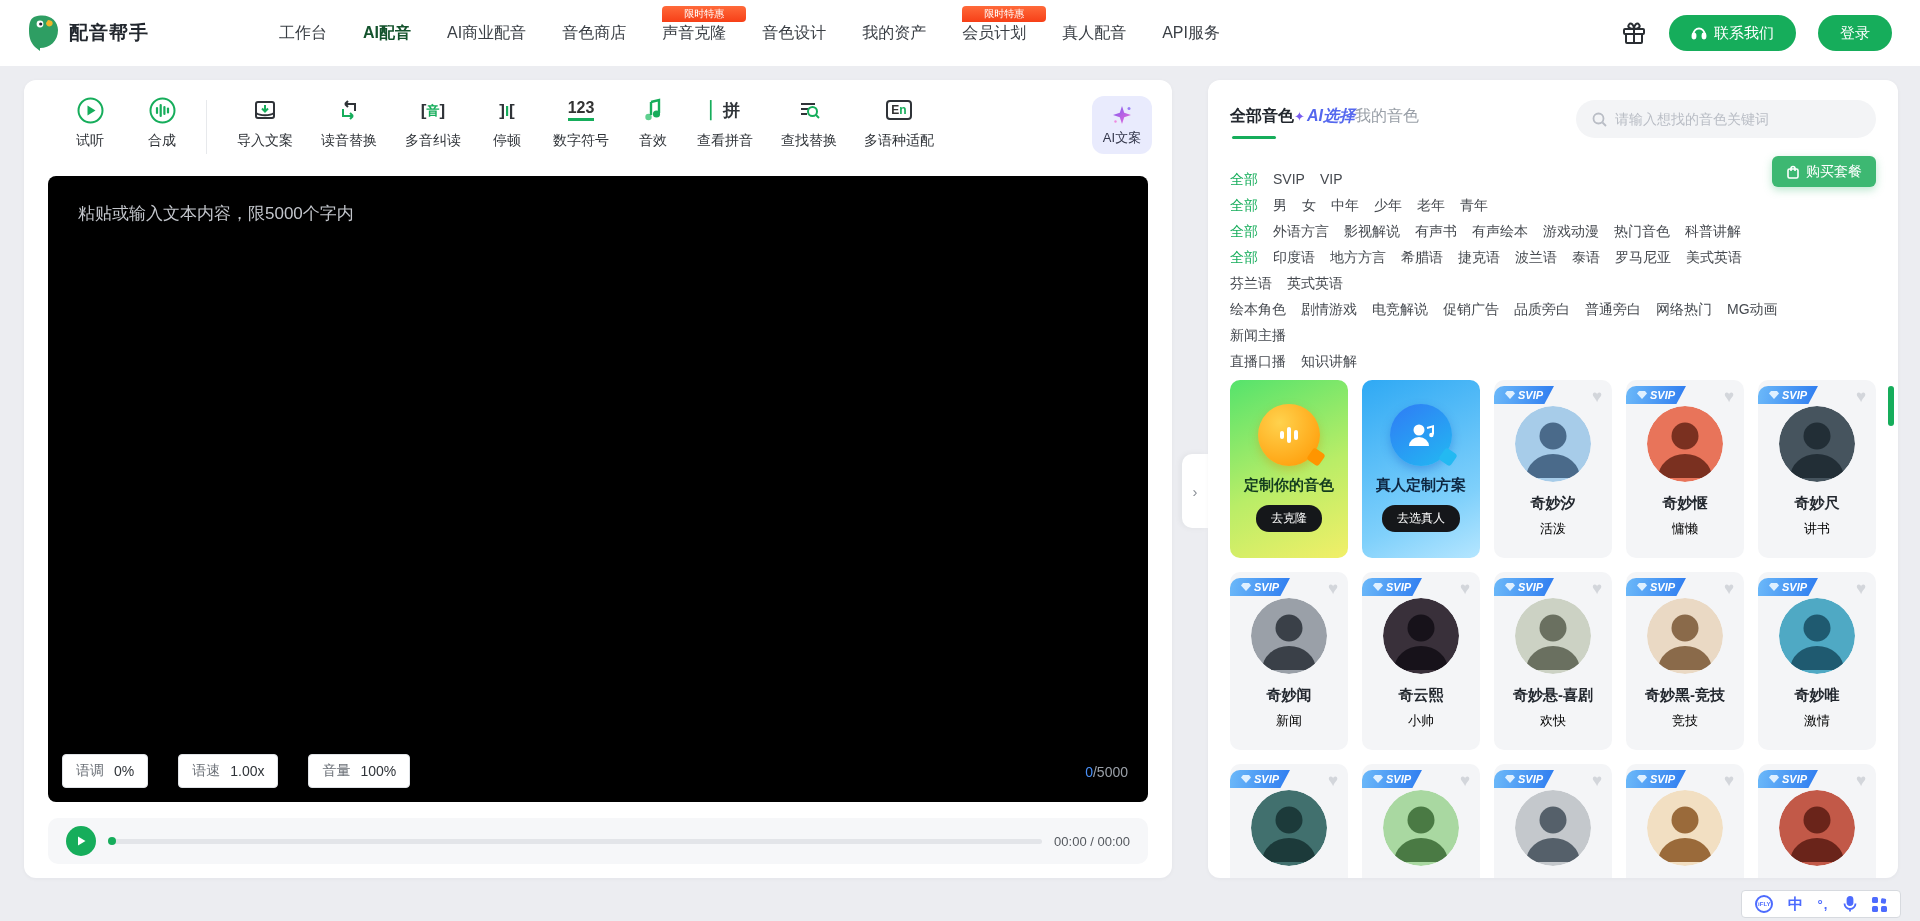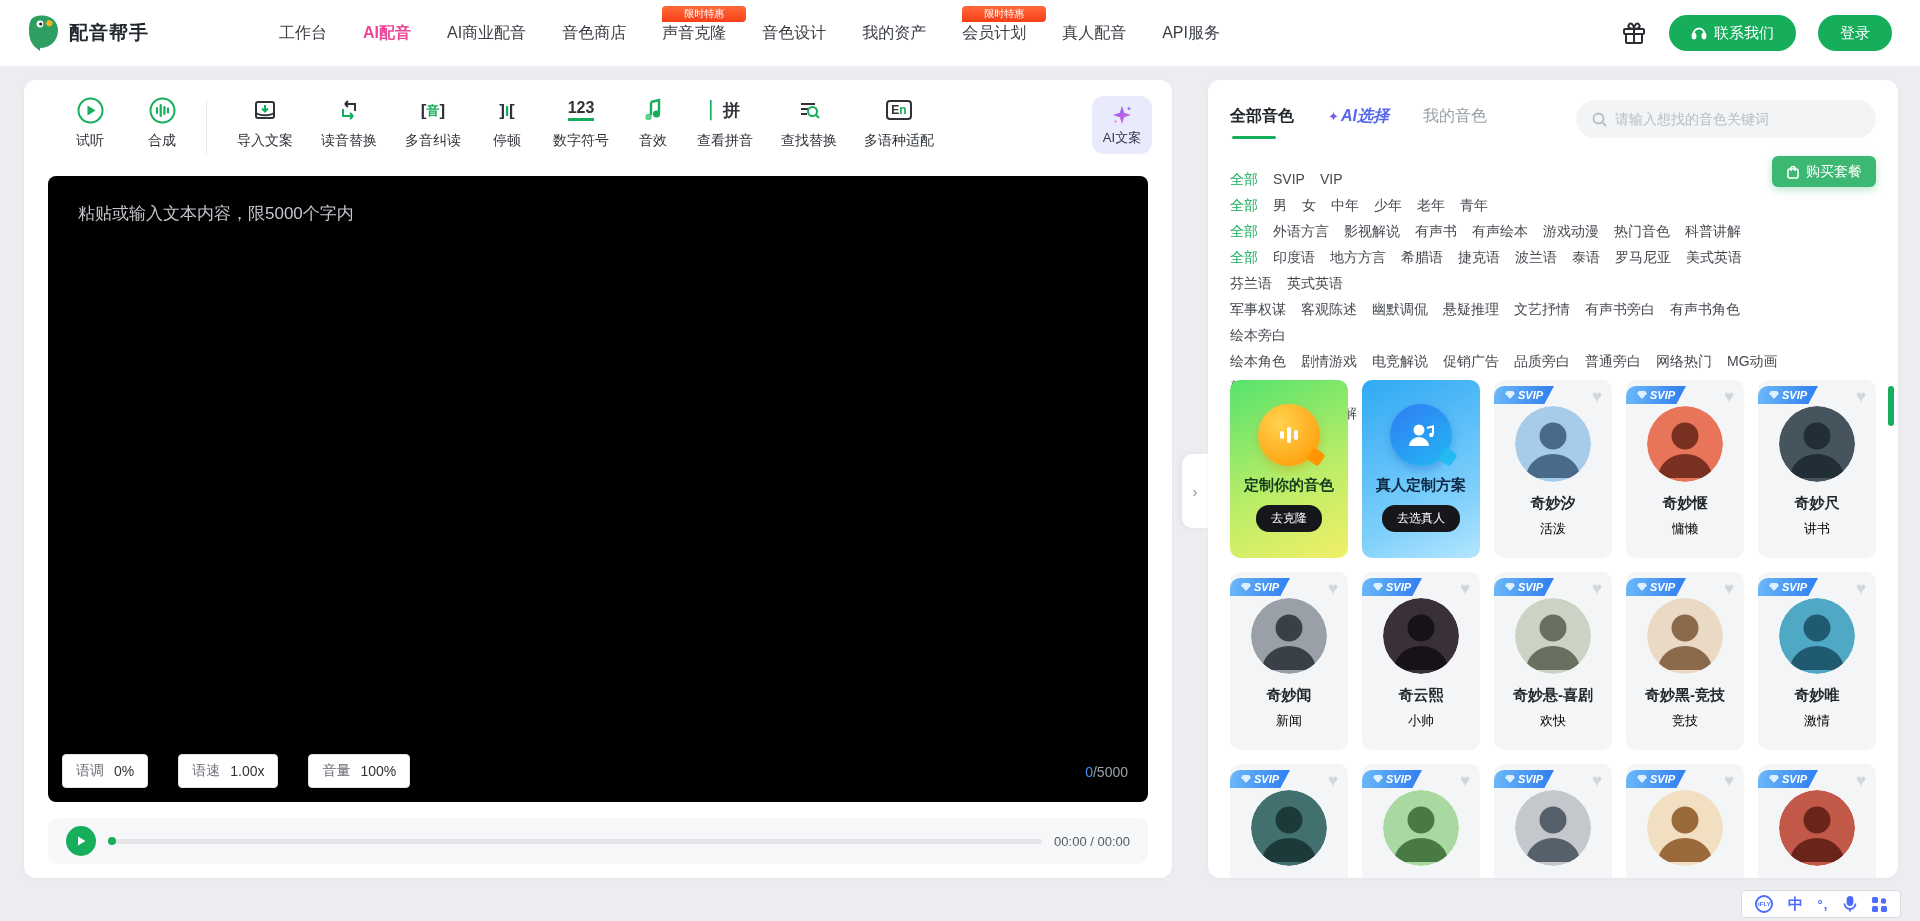--- a/index.html
+++ b/index.html
@@ -15,21 +15,21 @@
     position:absolute; top:0; left:0; width:1920px; height:66px;
     background:#fff; display:flex; align-items:center; padding:0 28px;
     z-index:5;
   }
   .logo { display:flex; align-items:center; gap:9px; }
   .logo-name { font-size:19px; font-weight:bold; color:#22272e; letter-spacing:1px; }
   .nav { display:flex; align-items:center; gap:36px; margin-left:130px; }
   .nav span.nav-item {
     position:relative; font-size:16px; color:#3a3f45; cursor:pointer; white-space:nowrap;
   }
-  .nav span.nav-item.active { color:#ec4899; font-weight:bold; }
+  .nav span.nav-item.active { color:#14532d; font-weight:bold; }
   .nav-badge {
     position:absolute; top:-17px; right:-20px;
     font-style:normal; font-size:10px; color:#fff;
     background:linear-gradient(180deg,#ff6a3a,#f73f17);
     border-radius:4px 4px 4px 0; padding:1px 22px; white-space:nowrap;
   }
   .header-right { margin-left:auto; display:flex; align-items:center; gap:22px; }
   .btn-pill {
     height:36px; border:none; border-radius:18px; background:#16ad5b; color:#fff;
     font-size:15px; padding:0 22px; display:flex; align-items:center; gap:7px; cursor:pointer;
@@ -80,21 +80,21 @@
     position:absolute; left:24px; bottom:14px; width:1100px; height:46px;
     background:#f6f7f9; border-radius:10px; display:flex; align-items:center; padding:0 18px; gap:12px;
   }
   .play-btn { width:30px; height:30px; border-radius:50%; background:#16ad5b; border:none; display:flex; align-items:center; justify-content:center; cursor:pointer; flex:0 0 auto; }
   .track-wrap { position:relative; width:946px; height:14px; display:flex; align-items:center; }
   .track { width:100%; height:5px; background:#e3e5e9; border-radius:3px; }
   .thumb { position:absolute; left:0; top:3px; width:8px; height:8px; border-radius:50%; background:#16ad5b; }
   .ptime { font-size:13px; color:#55595f; white-space:nowrap; }
   
   .vp-head { position:relative; height:66px; }
-  .vp-tabs { position:absolute; left:22px; top:26px; display:flex; gap:34px; align-items:center; }
+  .vp-tabs { position:absolute; left:22px; top:26px; display:flex; align-items:center; }
   .vp-tab { font-size:16px; color:#9aa0a8; cursor:pointer; position:relative; padding-bottom:12px; }
   .vp-tab.active { color:#22272e; font-weight:bold; }
   .vp-tab.active::after { content:""; position:absolute; left:2px; bottom:0; width:44px; height:3px; background:#16ad5b; border-radius:2px; }
   .vp-tab.ai { color:#5568ee; font-weight:bold; font-style:italic; }
   .vp-tab .spark { font-style:normal; color:#7a5cf0; margin-right:2px; font-size:13px; }
   .vp-search {
     position:absolute; right:22px; top:20px; width:300px; height:38px;
     background:#f3f4f6; border-radius:19px; display:flex; align-items:center; gap:8px; padding:0 16px;
   }
   .vp-search input { border:none; outline:none; background:transparent; font-size:14px; color:#333; width:230px; font-family:inherit; }
@@ -425,30 +425,20 @@
         <span>希腊语</span>
         <span>捷克语</span>
         <span>波兰语</span>
         <span>泰语</span>
         <span>罗马尼亚</span>
         <span>美式英语</span>
         <span>芬兰语</span>
         <span>英式英语</span>
       </div>
     <div class="f-row">
-        <span>军事权谋</span>
-        <span>客观陈述</span>
-        <span>幽默调侃</span>
-        <span>悬疑推理</span>
-        <span>文艺抒情</span>
-        <span>有声书旁白</span>
-        <span>有声书角色</span>
-        <span>绘本旁白</span>
-      </div>
-    <div class="f-row">
         <span>绘本角色</span>
         <span>剧情游戏</span>
         <span>电竞解说</span>
         <span>促销广告</span>
         <span>品质旁白</span>
         <span>普通旁白</span>
         <span>网络热门</span>
         <span>MG动画</span>
         <span>新闻主播</span>
       </div>

